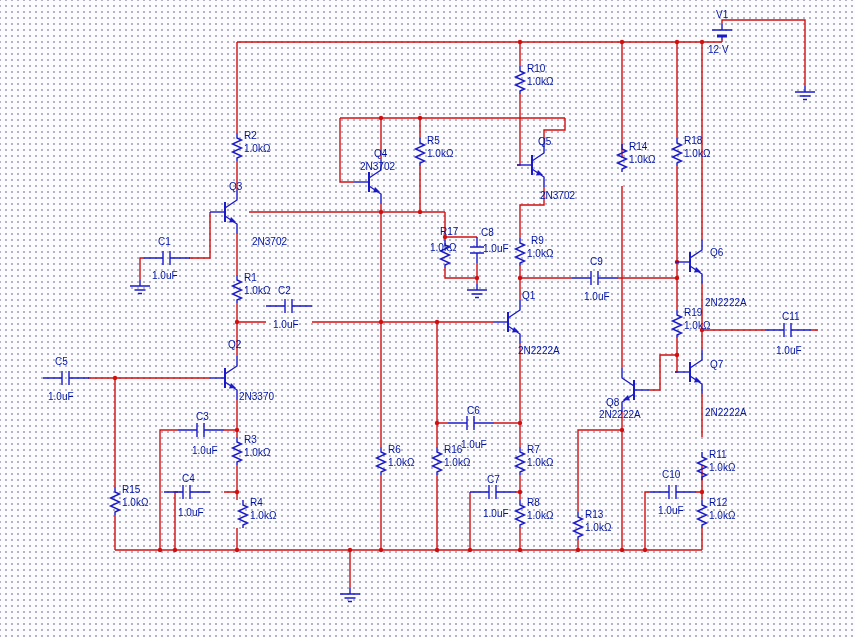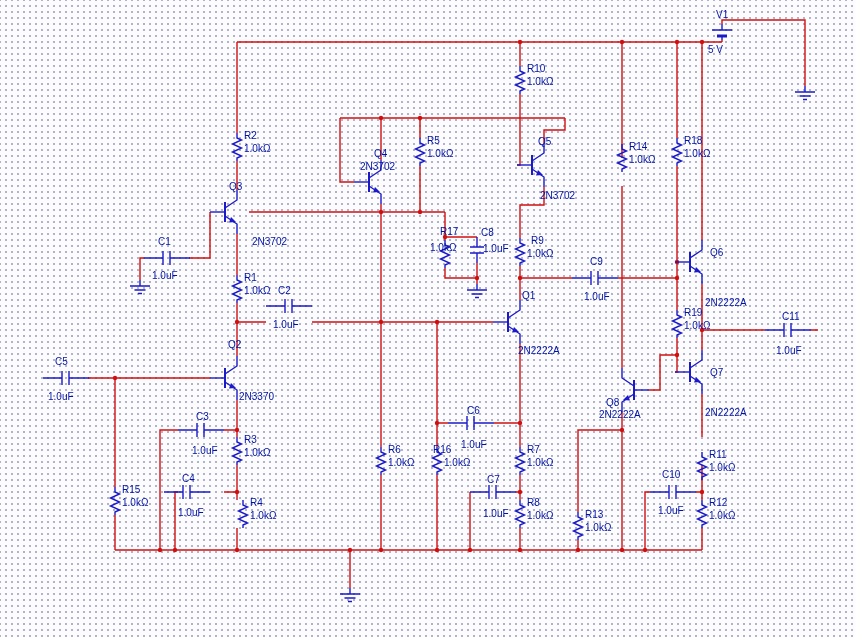--- a/index.html
+++ b/index.html
@@ -88,21 +88,21 @@
         <circle cx="645" cy="550" r="2.2"></circle>
     </g>
   </svg>
 
   <div class="comp" style="left:712px;top:24px">
     <svg width="20" height="16">
       <path d="M10,0 V6 M0,6 H20 M10,12 V16" stroke="#1a1ac8" fill="none" stroke-width="1.4"></path>
       <path d="M5,12 H15" stroke="#1a1ac8" fill="none" stroke-width="3"></path>
     </svg>
     <span class="lbl" style="left:4px;top:-14px">V1</span>
-    <span class="lbl" style="left:-4px;top:21px">5 V</span>
+    <span class="lbl" style="left:-4px;top:21px">12 V</span>
   </div>
 
   <div class="comp" style="left:128px;top:280px">
       <svg width="24" height="16">
         <use href="#gnd"></use>
       </svg>
     </div>
   <div class="comp" style="left:465px;top:284px">
       <svg width="24" height="16">
         <use href="#gnd"></use>
@@ -165,21 +165,21 @@
       <svg width="12" height="28">
         <use href="#res"></use>
       </svg>
       <span class="lbl" style="left:13px;top:-2px">R6</span>
       <span class="lbl" style="left:13px;top:11px">1.0kΩ</span>
     </div>
   <div class="comp" style="left:431px;top:447px">
       <svg width="12" height="28">
         <use href="#res"></use>
       </svg>
-      <span class="lbl" style="left:2px;top:-2px">R16</span>
+      <span class="lbl" style="left:13px;top:-2px">R16</span>
       <span class="lbl" style="left:13px;top:11px">1.0kΩ</span>
     </div>
   <div class="comp" style="left:439px;top:240px">
       <svg width="12" height="28">
         <use href="#res"></use>
       </svg>
       <span class="lbl" style="left:1px;top:-13px">R17</span>
       <span class="lbl" style="left:-9px;top:3px">1.0kΩ</span>
     </div>
   <div class="comp" style="left:514px;top:66px">
@@ -371,21 +371,21 @@
       <svg width="32" height="48">
         <use href="#npn"></use>
       </svg>
       <span class="lbl" style="left:36px;top:10px">Q6</span>
       <span class="lbl" style="left:31px;top:60px">2N2222A</span>
     </div>
   <div class="comp" style="left:674px;top:348px">
       <svg width="32" height="48">
         <use href="#npn"></use>
       </svg>
-      <span class="lbl" style="left:36px;top:20px">Q7</span>
+      <span class="lbl" style="left:36px;top:12px">Q7</span>
       <span class="lbl" style="left:31px;top:60px">2N2222A</span>
     </div>
   <div class="comp" style="left:618px;top:366px">
       <svg width="32" height="48" style="transform:scaleX(-1)">
         <use href="#npn"></use>
       </svg>
       <span class="lbl" style="left:-12px;top:32px">Q8</span>
       <span class="lbl" style="left:-19px;top:44px">2N2222A</span>
     </div>
 

